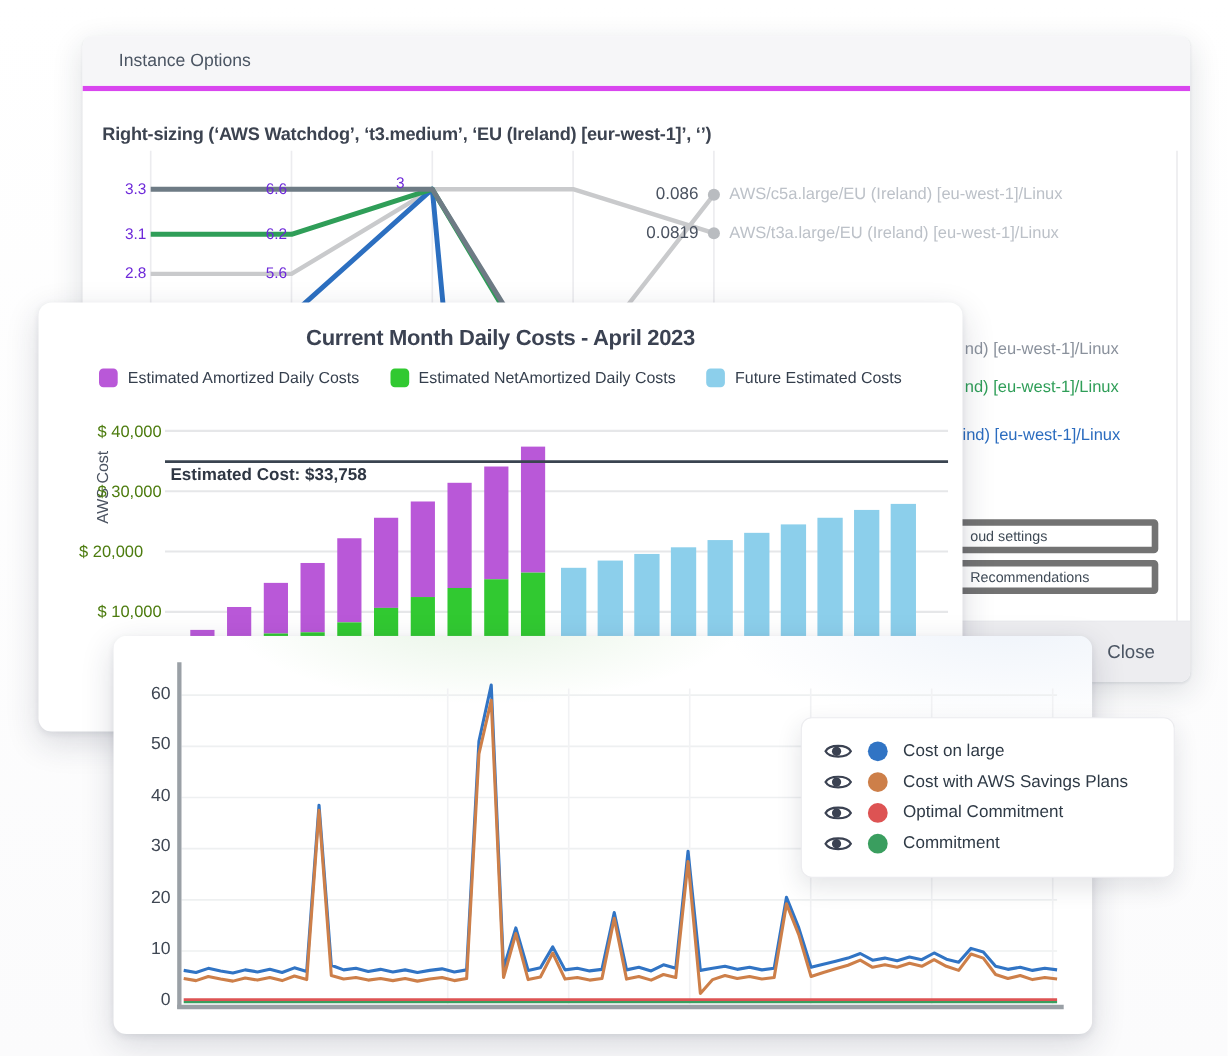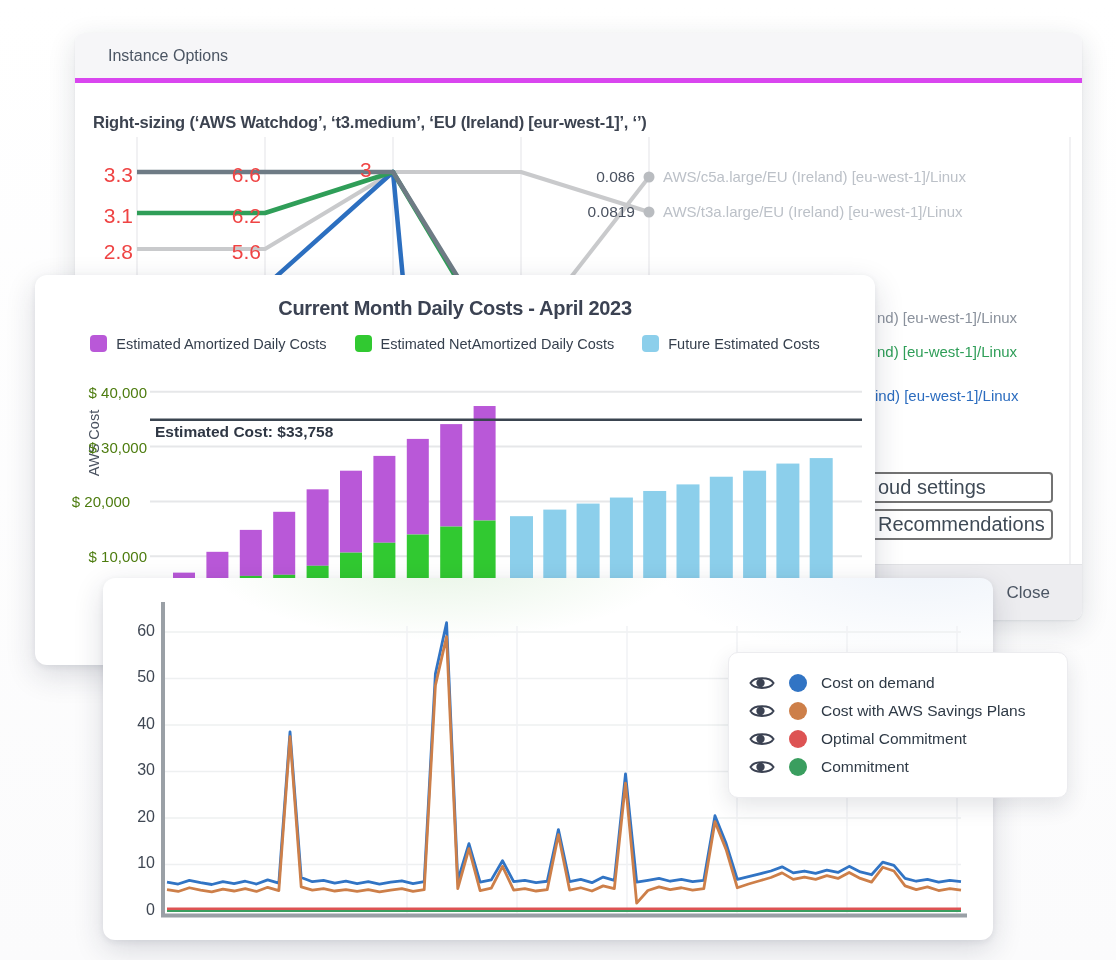--- a/index.html
+++ b/index.html
@@ -19,28 +19,28 @@
     background:#fff; border-radius:9px;
     box-shadow:0 8px 28px rgba(30,40,60,.14), 0 1px 2px rgba(30,40,60,.08);
     z-index:1;
   }
   .modal-header {
     height:50px; background:#f6f6f8; border-bottom:5px solid #d946ef;
     border-radius:9px 9px 0 0; display:flex; align-items:center; padding-left:33px;
     font-size:16px; color:#4b5563;
   }
   .modal-title { left:18px; top:80px; font-size:16.5px; font-weight:bold; color:#3c4350; letter-spacing:-0.2px; }
-  .par-num { font-size:21px; color:#ef4444; text-align:right; }
+  .par-num { font-size:14px; color:#6d28d9; text-align:right; }
   .par-price { font-size:15.5px; color:#4a5260; text-align:right; }
   .par-opt { font-size:15px; color:#bcc1c8; white-space:nowrap; }
   .par-frag { font-size:15px; white-space:nowrap; }
   .side-btn {
     left:723px; width:255px; height:31px; background:#fff;
-    border:2px solid #737373; border-radius:4px;
-    font-size:20px; color:#3f4a56; text-align:left; padding-left:78px;
+    border:6px solid #737373; border-radius:4px;
+    font-size:13px; color:#3f4a56; text-align:left; padding-left:78px;
     display:flex; align-items:center; font-family:"Liberation Sans",sans-serif;
   }
   .modal-footer {
     left:0; top:531px; width:1007px; height:56px;
     background:#ededf0; border-top:1px solid #e2e3e6; border-radius:0 0 9px 9px;
     display:flex; align-items:center; justify-content:flex-end; padding-right:32px;
   }
   .close-btn { background:none; border:none; font-size:17px; color:#4b5563; cursor:pointer; font-family:"Liberation Sans",sans-serif; }
 
   
@@ -238,21 +238,21 @@
       <polyline points="6,291.61 17.183098591549296,293.47 28.366197183098592,289.75 39.54929577464789,292.075 50.732394366197184,293.935 61.91549295774648,291.145 73.09859154929578,293.005 84.28169014084507,290.68 95.46478873239437,293.47 106.64788732394366,289.285 117.83098591549296,292.54 129.01408450704224,138.625 140.19718309859155,288.82 151.38028169014086,292.075 162.56338028169014,290.68 173.74647887323943,293.005 184.92957746478874,291.61 196.11267605633805,293.47 207.29577464788733,291.61 218.4788732394366,293.935 229.66197183098592,292.075 240.84507042253523,290.68 252.0281690140845,293.47 263.2112676056338,291.61 274.3943661971831,87.475 285.5774647887324,38.64999999999998 296.7605633802817,290.68 307.943661971831,250.69 319.1267605633803,292.54 330.3098591549296,290.215 341.49295774647885,268.36 352.67605633802816,292.075 363.85915492957747,290.68 375.0422535211268,293.005 386.2253521126761,291.61 397.40845070422534,236.74 408.59154929577466,292.075 419.77464788732397,289.75 430.9577464788732,293.005 442.14084507042253,287.89 453.32394366197184,290.68 464.50704225352115,185.125 475.69014084507046,305.095 486.8732394366197,292.54 498.056338028169,288.82 509.23943661971833,291.61 520.4225352112676,289.75 531.6056338028169,292.075 542.7887323943662,290.68 553.9718309859155,223.72 565.1549295774648,251.62 576.3380281690141,289.75 587.5211267605634,286.03 598.7042253521126,282.775 609.887323943662,279.52 621.0704225352113,274.87 632.2535211267606,281.38 643.4366197183099,279.055 654.6197183098592,281.38 665.8028169014085,277.65999999999997 676.9859154929577,280.45 688.169014084507,274.405 699.3521126760563,280.45 710.5352112676056,284.17 721.7183098591549,269.28999999999996 732.9014084507043,273.01 744.0845070422536,287.89 755.2676056338029,291.61 766.4507042253522,288.82 777.6338028169014,292.54 788.8169014084507,290.68 800,292.075" fill="none" stroke="#cd7f49" stroke-width="2.8" stroke-linejoin="round"></polyline>
     </svg>
 
   <div class="bottom-legend" id="bottom-legend">
       <div class="bl-row">
         <svg width="26" height="18" viewBox="0 0 26 18">
           <path d="M1.5 9 C5 2.5, 21 2.5, 24.5 9 C21 15.5, 5 15.5, 1.5 9 Z" fill="none" stroke="#3b4252" stroke-width="2"></path>
           <circle cx="11.5" cy="9" r="4.2" fill="#3b4252"></circle>
         </svg>
         <span class="bl-dot" style="background: rgb(49, 116, 196);"></span>
-        <span class="bl-label">Cost on demand</span>
+        <span class="bl-label">Cost on large</span>
       </div>
       <div class="bl-row">
         <svg width="26" height="18" viewBox="0 0 26 18">
           <path d="M1.5 9 C5 2.5, 21 2.5, 24.5 9 C21 15.5, 5 15.5, 1.5 9 Z" fill="none" stroke="#3b4252" stroke-width="2"></path>
           <circle cx="11.5" cy="9" r="4.2" fill="#3b4252"></circle>
         </svg>
         <span class="bl-dot" style="background: rgb(205, 127, 73);"></span>
         <span class="bl-label">Cost with AWS Savings Plans</span>
       </div>
       <div class="bl-row">

